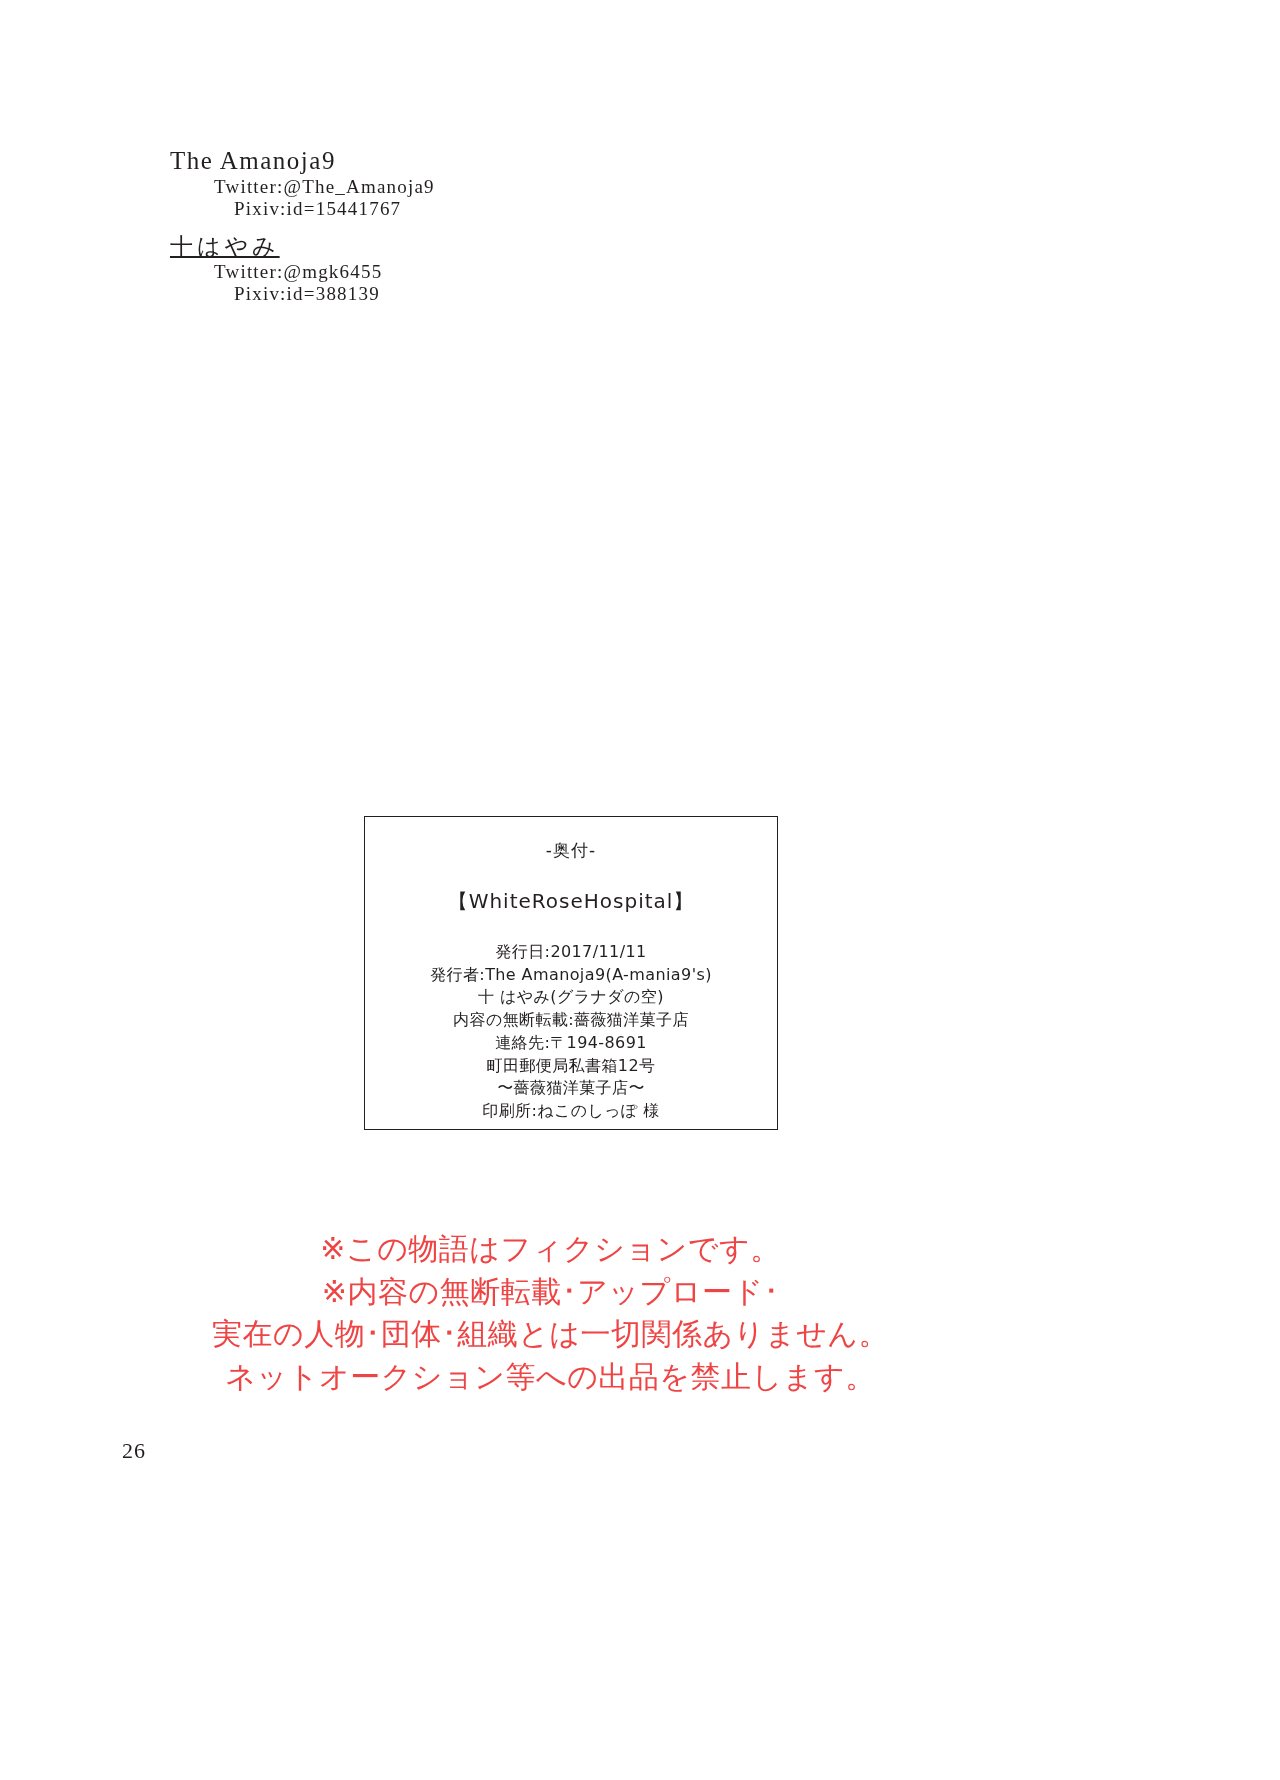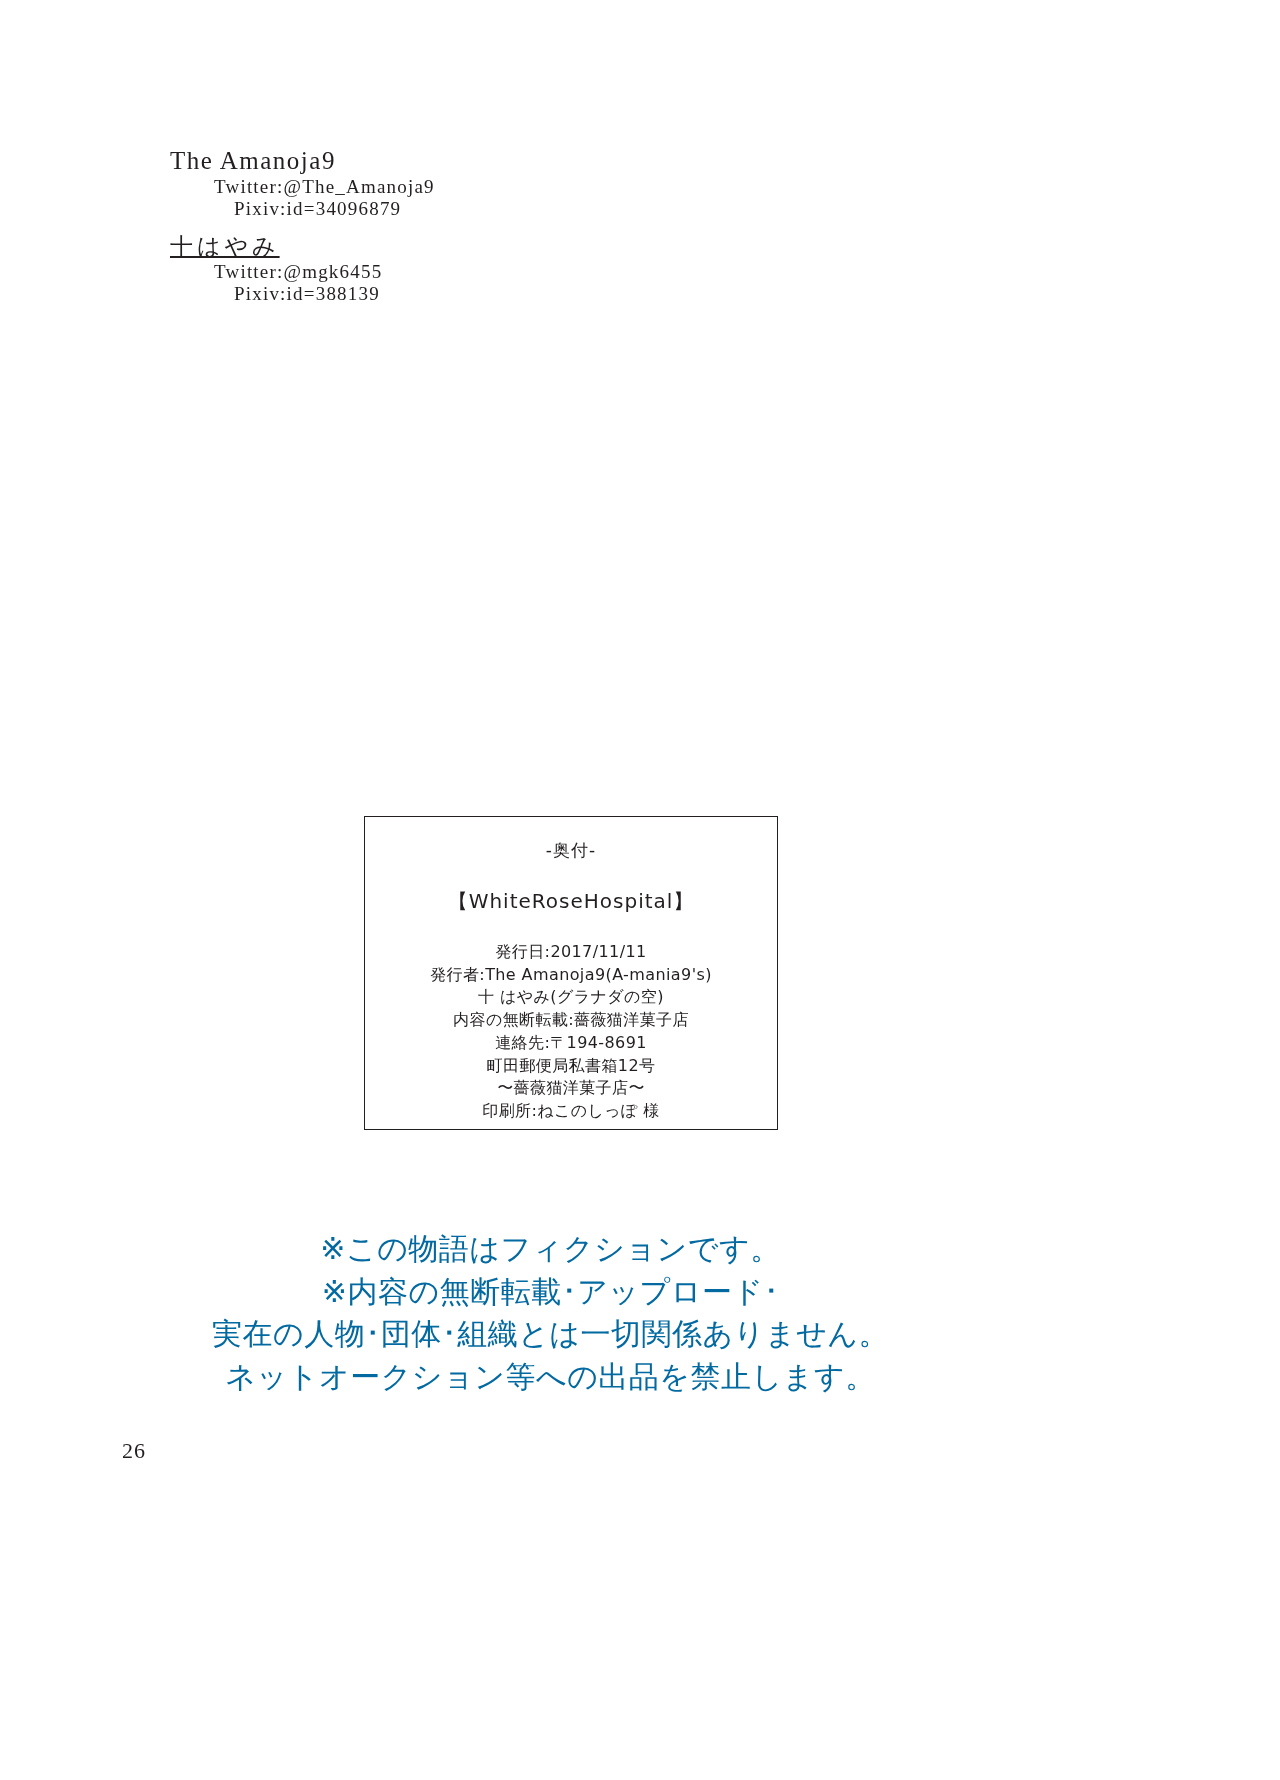--- a/index.html
+++ b/index.html
@@ -83,42 +83,42 @@
   .notice {
     position: absolute;
     left: 0;
     top: 1228px;
     width: 1101px;
     text-align: center;
     font-family: "DejaVu Sans", sans-serif;
     font-size: 30px;
     line-height: 1.42;
     letter-spacing: 0.5px;
-    color: #0369a1;
+    color: #ef4444;
   }
   .notice div { white-space: nowrap; }
 
   
   .page-number {
     position: absolute;
     left: 122px;
     top: 1438px;
     font-size: 22px;
     font-family: "Liberation Serif", serif;
     letter-spacing: 1px;
   }
 </style>
 </head>
 <body>
 
 <div class="credits">
   <div class="credit-group">
     <div class="credit-name">The Amanoja9</div>
     <div class="credit-sub indent-1">Twitter:@The_Amanoja9</div>
-    <div class="credit-sub indent-2">Pixiv:id=34096879</div>
+    <div class="credit-sub indent-2">Pixiv:id=15441767</div>
   </div>
   <div class="gap"></div>
   <div class="credit-group">
     <div class="credit-name jp">十はやみ</div>
     <div class="credit-sub indent-1">Twitter:@mgk6455</div>
     <div class="credit-sub indent-2">Pixiv:id=388139</div>
   </div>
 </div>
 
 <div class="colophon">

